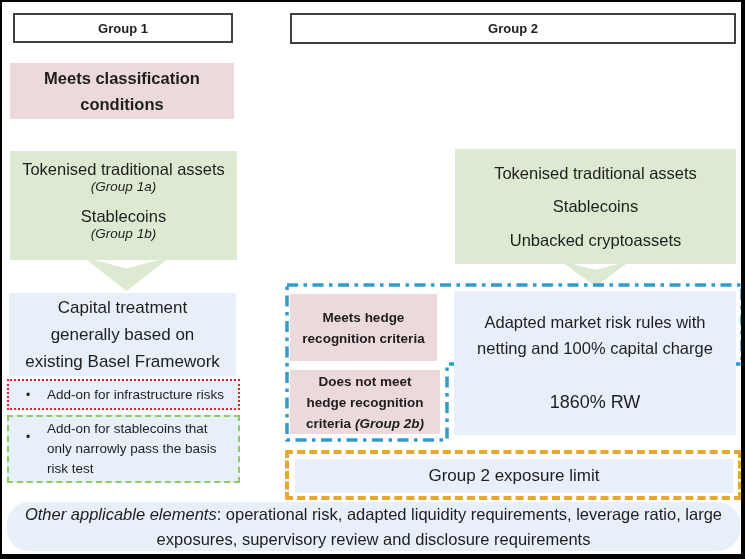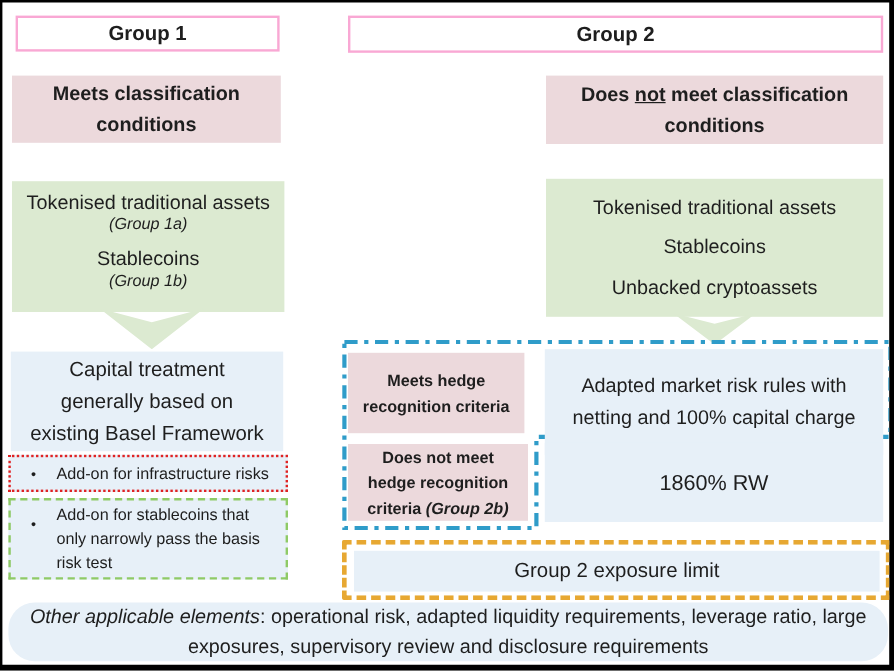--- a/index.html
+++ b/index.html
@@ -11,22 +11,22 @@
     border:2px solid #000;
     border-right-width:4px;
     border-bottom-width:5px;
     font-family:"Liberation Sans", sans-serif;
     color:#1e1e1e;
     overflow:hidden;
   }
   .abs{position:absolute;box-sizing:border-box;}
   .center{display:flex;align-items:center;justify-content:center;text-align:center;}
   .hdr{
-    background:#fff;border:2px solid #f9a8d4;
-    font-weight:bold;font-size:17px;
+    background:#fff;border:2px solid #404040;
+    font-weight:bold;font-size:13px;
   }
   .pinkbox{background:#ecd9dc;font-weight:bold;font-size:16.5px;line-height:26px;}
   .greenbox{background:#dcead1;font-size:16.5px;}
   .bluebox{background:#e7f0f8;}
   .sub-italic{font-style:italic;font-size:13.5px;font-weight:normal;}
   .arrow{
     background:#dcead1;
     clip-path:polygon(0 0, 50% 34%, 100% 0, 50% 100%);
   }
   .addon{
@@ -78,27 +78,20 @@
 
   <div class="abs addon addon-green" style="left:5px;top:413px;width:233px;height:68px;">
     <span class="bullet" style="align-self:flex-start;padding-top:10px;">•</span>
     <span style="max-width:182px;">Add-on for stablecoins that only narrowly pass the basis risk test</span>
   </div>
 
   <div class="abs hdr center" style="left:288px;top:11px;width:446px;height:31px;">
     <span>Group 2</span>
   </div>
 
-  <div class="abs pinkbox center" style="left:453px;top:61px;width:281px;height:57px;">
-    <span>
-      <span>Does</span>
-      <span class="u">not</span>
-      <span>meet classification conditions</span>
-    </span>
-  </div>
 
   <div class="abs greenbox" style="left:453px;top:147px;width:281px;height:115px;text-align:center;display:flex;flex-direction:column;justify-content:space-evenly;">
     <div>Tokenised traditional assets</div>
     <div>Stablecoins</div>
     <div>Unbacked cryptoassets</div>
   </div>
 
   <div class="abs arrow" style="left:559px;top:259px;width:69px;height:26px;"></div>
 
   <svg class="abs" style="left:281px;top:278px;" width="464" height="166" viewBox="0 0 464 166">

